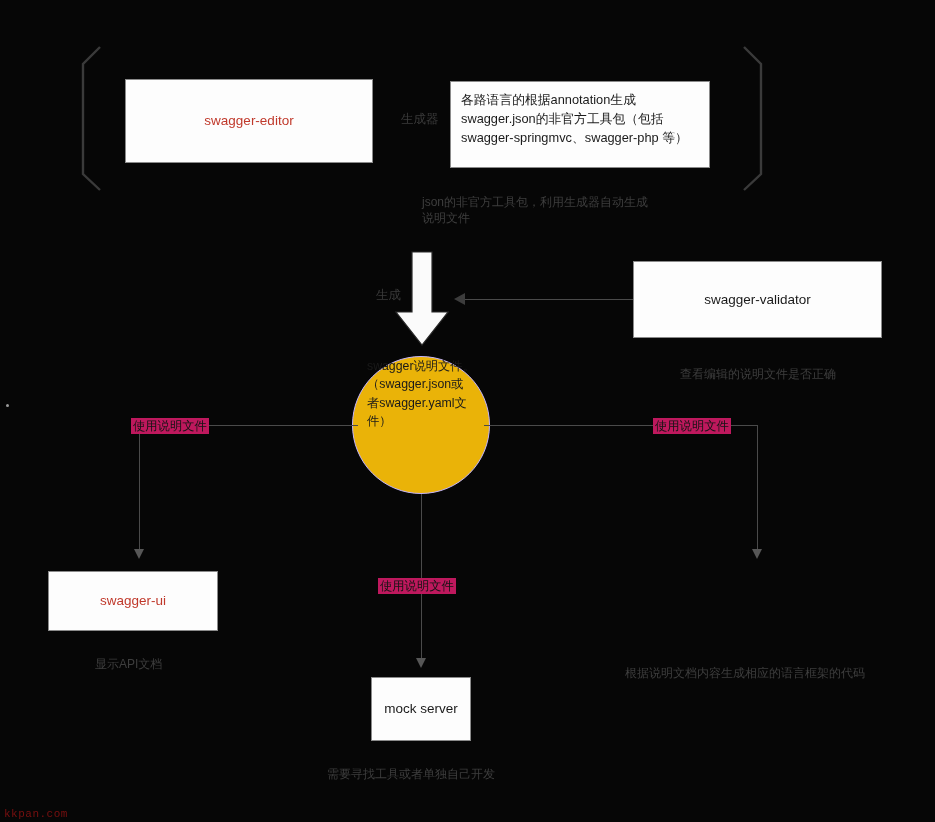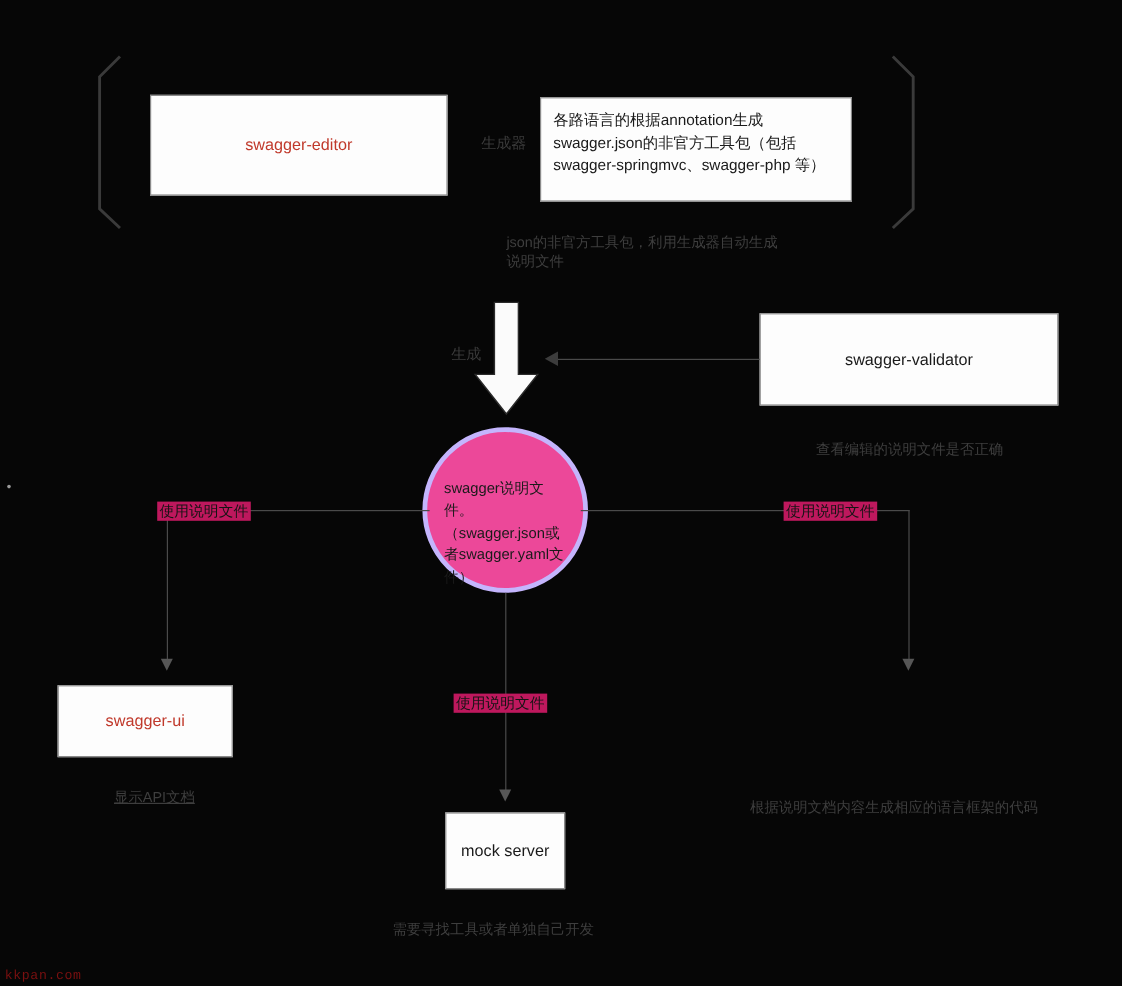--- a/index.html
+++ b/index.html
@@ -37,26 +37,26 @@
   .node-box.left-text {
     justify-content: flex-end;
     text-align: left;
     padding: 8px 10px;
     font-size: 12.8px;
     line-height: 1.5;
     align-items: flex-start;
   }
   .circle-node {
     position: absolute;
-    background: #ec4899;
-    border: 4px solid #c4b5fd;
+    background: #eab308;
+    border: 1px solid #c4b5fd;
     border-radius: 50%;
     box-sizing: border-box;
     display: flex;
-    align-items: flex-end;
+    align-items: flex-start;
     justify-content: center;
     text-align: left;
     color: #1a1a1a;
     font-size: 12.3px;
     line-height: 1.5;
     padding: 0 14px;
   }
   .caption {
     position: absolute;
     color: #3e3e3e;
@@ -182,24 +182,24 @@
 
   <div class="line-h" style="left:484px; top:425px; width:274px;"></div>
   <div class="line-v" style="left:757px; top:425px; height:126px;"></div>
   <div class="arrowhead-down" style="left:752px; top:549px;"></div>
   <div class="edge-label-boxed" style="left:653px; top:418px;">使用说明文件</div>
 
   <div class="line-v" style="left:421px; top:494px; height:166px;"></div>
   <div class="arrowhead-down" style="left:416px; top:658px;"></div>
   <div class="edge-label-boxed" style="left:378px; top:578px;">使用说明文件</div>
 
-  <div class="node-box red-label" style="left:48px; top:571px; width:146px; height:60px;">
+  <div class="node-box red-label" style="left:48px; top:571px; width:170px; height:60px;">
     <span>swagger-ui</span>
   </div>
-  <div class="caption" style="left:95px; top:656px; width:200px;text-decoration:underline;">显示API文档</div>
+  <div class="caption" style="left:95px; top:656px; width:200px;">显示API文档</div>
 
   <div class="caption" style="left:625px; top:665px; width:320px;">根据说明文档内容生成相应的语言框架的代码</div>
 
   <div class="node-box" style="left:371px; top:677px; width:100px; height:64px;">
     <span>mock server</span>
   </div>
   <div class="caption" style="left:327px; top:766px; width:250px;">需要寻找工具或者单独自己开发</div>
 
   <div class="dot" style="left:6px; top:404px;"></div>
 

